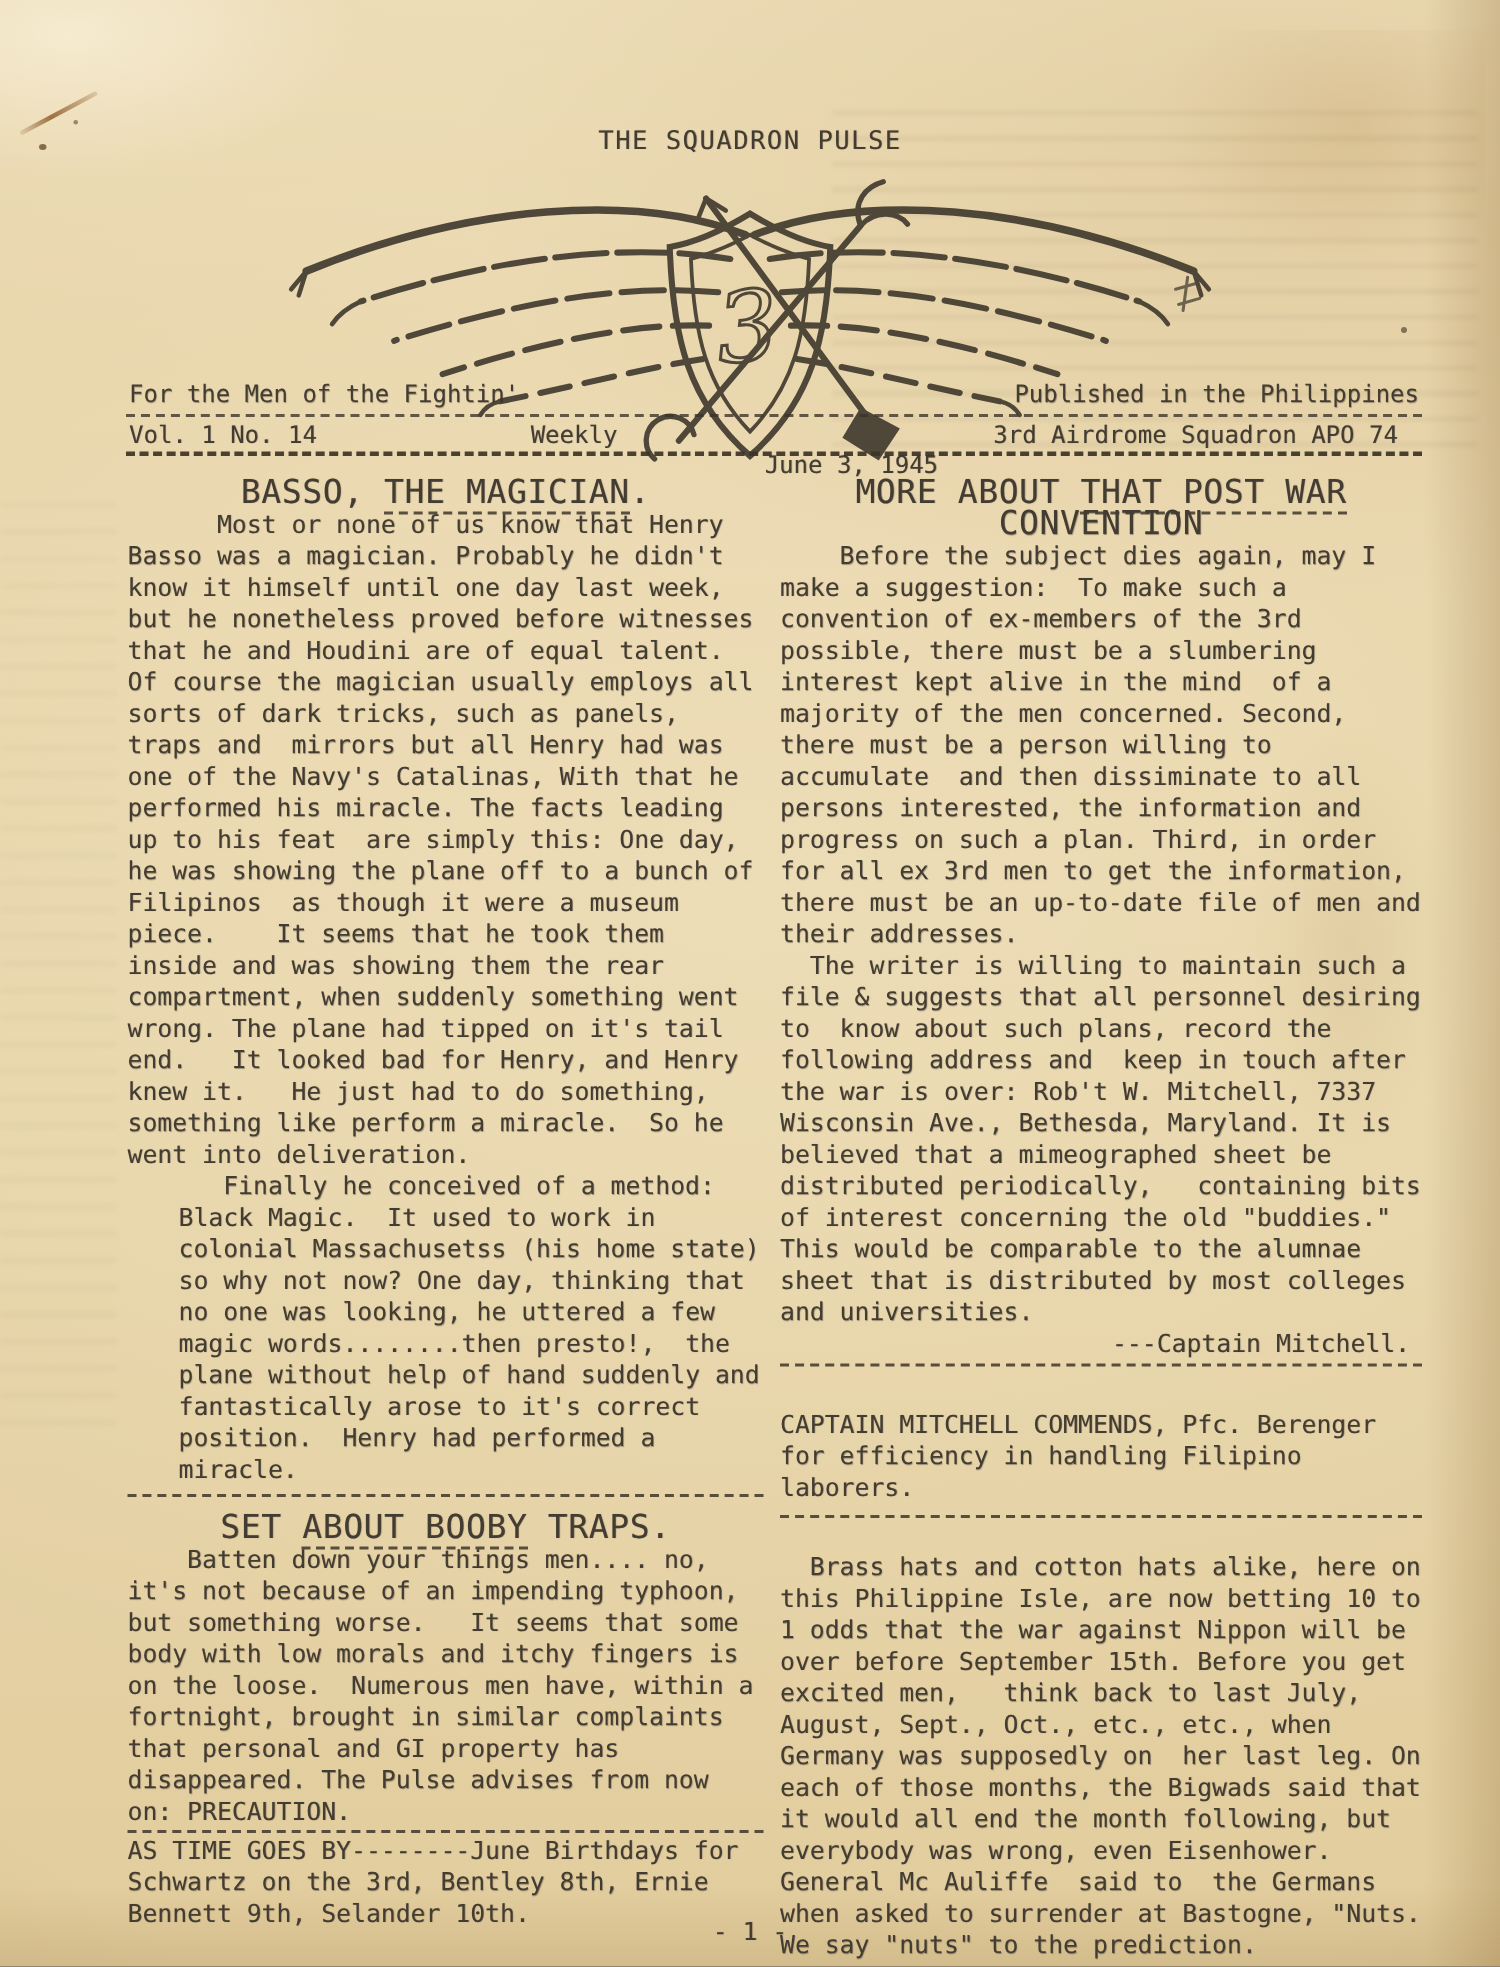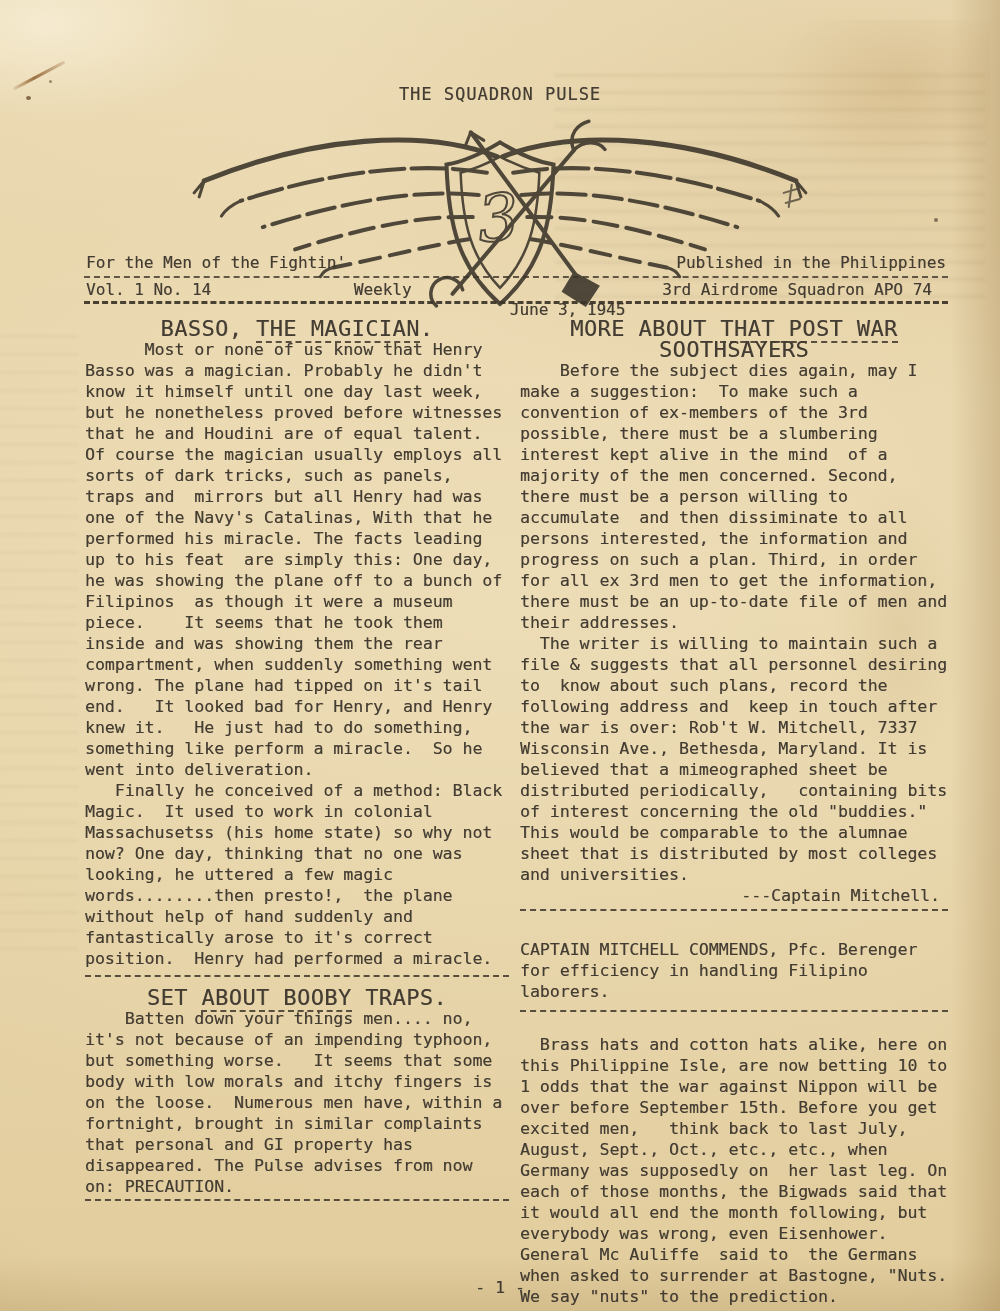--- a/index.html
+++ b/index.html
@@ -47,21 +47,21 @@
   .rule-heavy{position:absolute;top:301px;left:84px;width:864px;height:3px;
     border-top:3px dashed rgba(55,48,37,0.9);}
   .col{position:absolute;top:318px;width:424px;font-size:16.5px;line-height:21px;}
   .col-left{left:85px;}
   .col-right{left:520px;width:428px;}
   h2{font-size:22px;font-weight:normal;text-align:center;margin:0;letter-spacing:0.4px;}
   .u{border-bottom:2px dashed rgba(62,54,42,0.85);padding-bottom:0px;}
   p{margin:0;white-space:pre-wrap;}
   .ind-6{text-indent:6ch;}
   .ind-4{text-indent:4ch;}
-  .ind-3{text-indent:3ch;}
+  .ind-3{text-indent:3ch;margin-left:34px;}
   .ind-2{text-indent:2ch;}
   .divider{border:none;border-top:2px dashed rgba(62,54,42,0.85);margin:6px 0 10px 0;}
   .divider.tight{margin:2px 0 1px 0;}
   .divider.after-byline{margin:3px 0 28px 0;}
   .divider.after-commends{margin:8px 0 22px 0;}
   .byline{text-align:right;padding-right:8px;}
   .page-number{position:absolute;top:1278px;left:0;width:100%;text-align:center;font-size:16.5px;}
 </style>
 </head>
 <body>
@@ -143,25 +143,26 @@
       <h2><span>BASSO, </span><span class="u">THE MAGICIAN</span><span>.</span></h2>
       <p class="ind-6">Most or none of us know that Henry Basso was a magician. Probably he didn't know it himself until one day last week, but he nonetheless proved before witnesses that he and Houdini are of equal talent.  Of course the magician usually employs all sorts of dark tricks, such as panels, traps and  mirrors but all Henry had was one of the Navy's Catalinas, With that he performed his miracle. The facts leading up to his feat  are simply this: One day, he was showing the plane off to a bunch of Filipinos  as though it were a museum piece.    It seems that he took them inside and was showing them the rear compartment, when suddenly something went wrong. The plane had tipped on it's tail end.   It looked bad for Henry, and Henry knew it.   He just had to do something, something like perform a miracle.  So he went into deliveration.</p>
       <p class="ind-3">Finally he conceived of a method: Black Magic.  It used to work in colonial Massachusetss (his home state) so why not now? One day, thinking that no one was looking, he uttered a few magic words........then presto!,  the plane without help of hand suddenly and fantastically arose to it's correct position.  Henry had performed a miracle.</p>
     </article>
     <hr class="divider">
     <article>
       <h2><span>SET </span><span class="u">ABOUT BOOBY</span><span> TRAPS.</span></h2>
       <p class="ind-4">Batten down your things men.... no, it's not because of an impending typhoon, but something worse.   It seems that some body with low morals and itchy fingers is on the loose.  Numerous men have, within a fortnight, brought in similar complaints that personal and GI property has   disappeared. The Pulse advises from now on: PRECAUTION.</p>
     </article>
     <hr class="divider tight">
+    <p>AS TIME GOES BY--------June Birthdays for Schwartz on the 3rd, Bentley 8th, Ernie Bennett 9th, Selander 10th.</p>
   </section>
 
   <section class="col col-right ink">
     <article>
-      <h2><span>MORE ABOUT </span><span class="u">THAT POST WAR</span><span> SOOTHSAYERS</span></h2>
+      <h2><span>MORE ABOUT </span><span class="u">THAT POST WAR</span><span> CONVENTION</span></h2>
       <p class="ind-4">Before the subject dies again, may I make a suggestion:  To make such a  convention of ex-members of the 3rd  possible, there must be a slumbering interest kept alive in the mind  of a majority of the men concerned. Second, there must be a person willing to accumulate  and then dissiminate to all persons interested, the information and progress on such a plan. Third, in order for all ex 3rd men to get the information, there must be an up-to-date file of men and their addresses.</p>
       <p class="ind-2">The writer is willing to maintain such a file &amp; suggests that all personnel desiring to  know about such plans, record the following address and  keep in touch after the war is over: Rob't W. Mitchell, 7337 Wisconsin Ave., Bethesda, Maryland. It is believed that a mimeographed sheet be distributed periodically,   containing bits of interest concerning the old "buddies."    This would be comparable to the alumnae sheet that is distributed by most colleges and universities.</p>
       <p class="byline">---Captain Mitchell.</p>
     </article>
     <hr class="divider after-byline">
     <p>CAPTAIN MITCHELL COMMENDS, Pfc. Berenger for efficiency in handling Filipino laborers.</p>
     <hr class="divider after-commends">
     <article>
       <p class="ind-2">Brass hats and cotton hats alike, here on this Philippine Isle, are now betting 10 to 1 odds that the war against Nippon will be over before September 15th. Before you get excited men,   think back to last July, August, Sept., Oct., etc., etc., when Germany was supposedly on  her last leg. On each of those months, the Bigwads said that it would all end the month following, but everybody was wrong, even Eisenhower. General Mc Auliffe  said to  the Germans when asked to surrender at Bastogne, "Nuts. We say "nuts" to the prediction.</p>
     </article>

